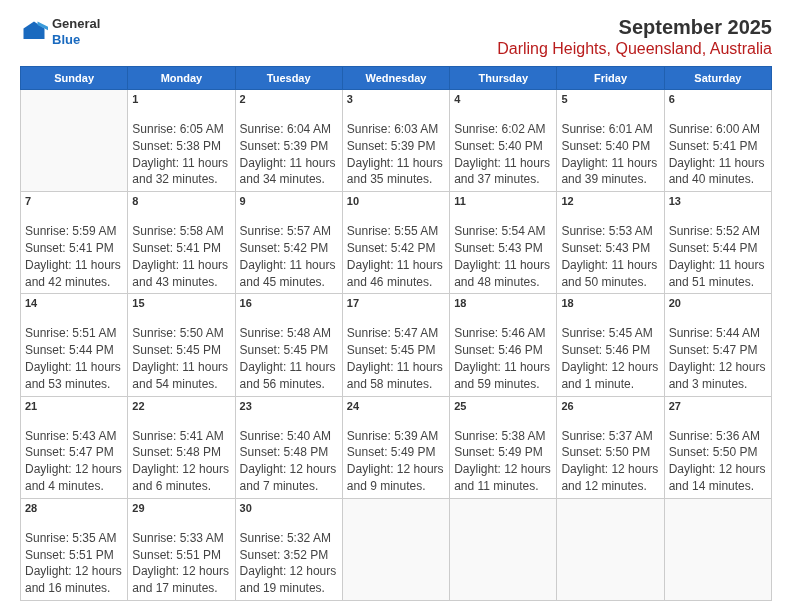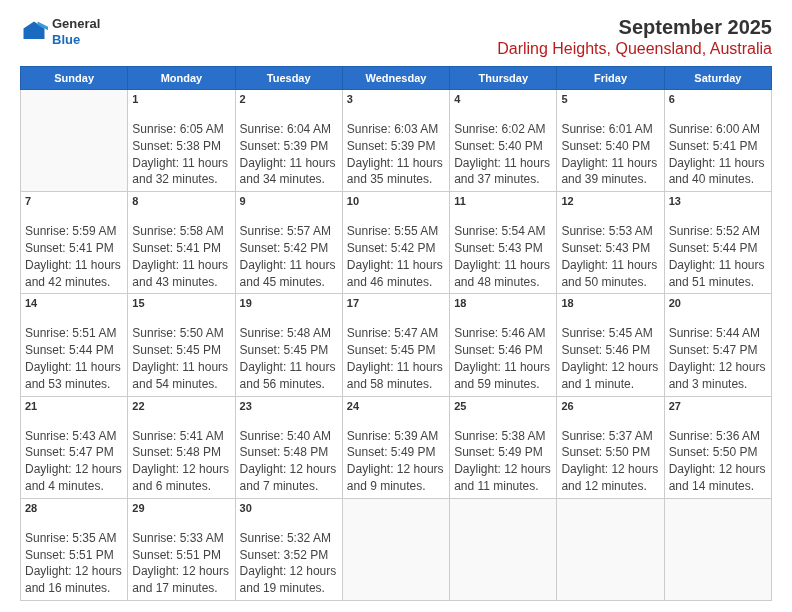--- a/index.html
+++ b/index.html
@@ -188,21 +188,21 @@
         <tr>
           <td>
             <span class="day-num">14</span>
             <div class="day-info"><span>Sunrise: 5:51 AM</span><br><span>Sunset: 5:44 PM</span><br><span>Daylight: 11 hours</span><br><span>and 53 minutes.</span></div>
           </td>
           <td>
             <span class="day-num">15</span>
             <div class="day-info"><span>Sunrise: 5:50 AM</span><br><span>Sunset: 5:45 PM</span><br><span>Daylight: 11 hours</span><br><span>and 54 minutes.</span></div>
           </td>
           <td>
-            <span class="day-num">19</span>
+            <span class="day-num">16</span>
             <div class="day-info"><span>Sunrise: 5:48 AM</span><br><span>Sunset: 5:45 PM</span><br><span>Daylight: 11 hours</span><br><span>and 56 minutes.</span></div>
           </td>
           <td>
             <span class="day-num">17</span>
             <div class="day-info"><span>Sunrise: 5:47 AM</span><br><span>Sunset: 5:45 PM</span><br><span>Daylight: 11 hours</span><br><span>and 58 minutes.</span></div>
           </td>
           <td>
             <span class="day-num">18</span>
             <div class="day-info"><span>Sunrise: 5:46 AM</span><br><span>Sunset: 5:46 PM</span><br><span>Daylight: 11 hours</span><br><span>and 59 minutes.</span></div>
           </td>

